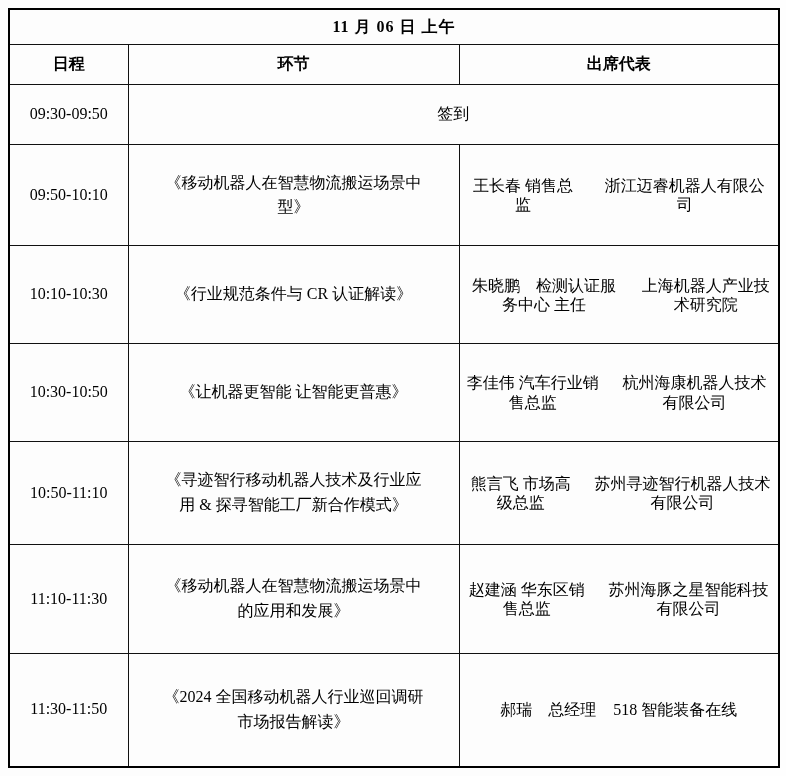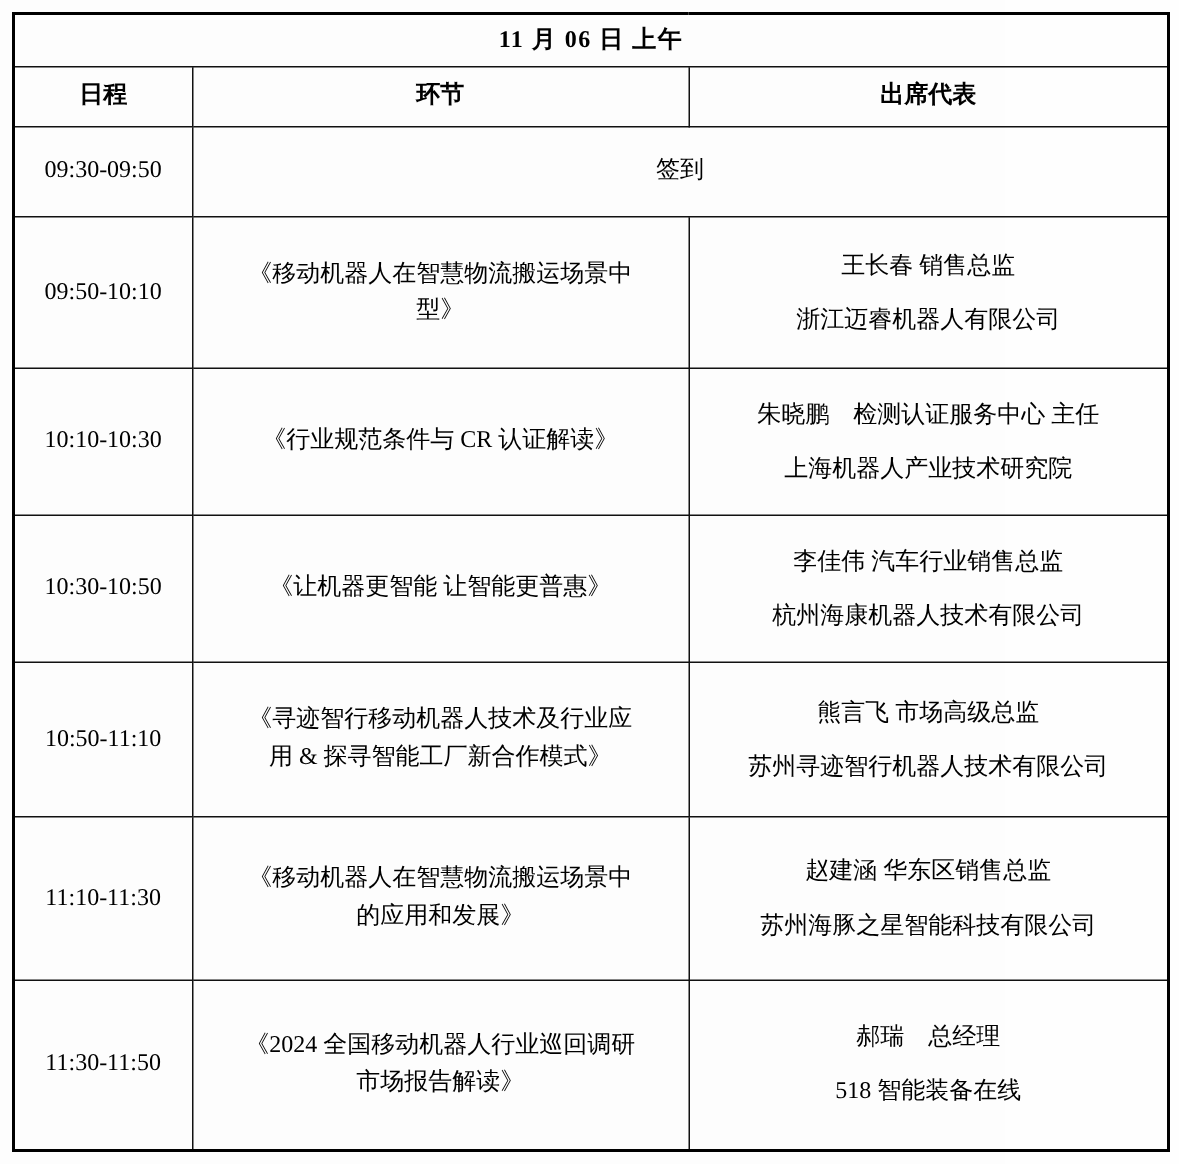--- a/index.html
+++ b/index.html
@@ -50,21 +50,20 @@
   td.session-cell {
     padding: 2px 30px;
     white-space: pre-line;
     line-height: 1.75;
   }
   td.merged-session-cell {
     white-space: pre-line;
   }
   .speaker-wrap {
     display: flex;
-    flex-direction: column;
     align-items: center;
     justify-content: center;
     gap: 17px;
   }
   .speaker-line, .org-line {
     line-height: 1.2;
   }
 </style>
 </head>
 <body>

